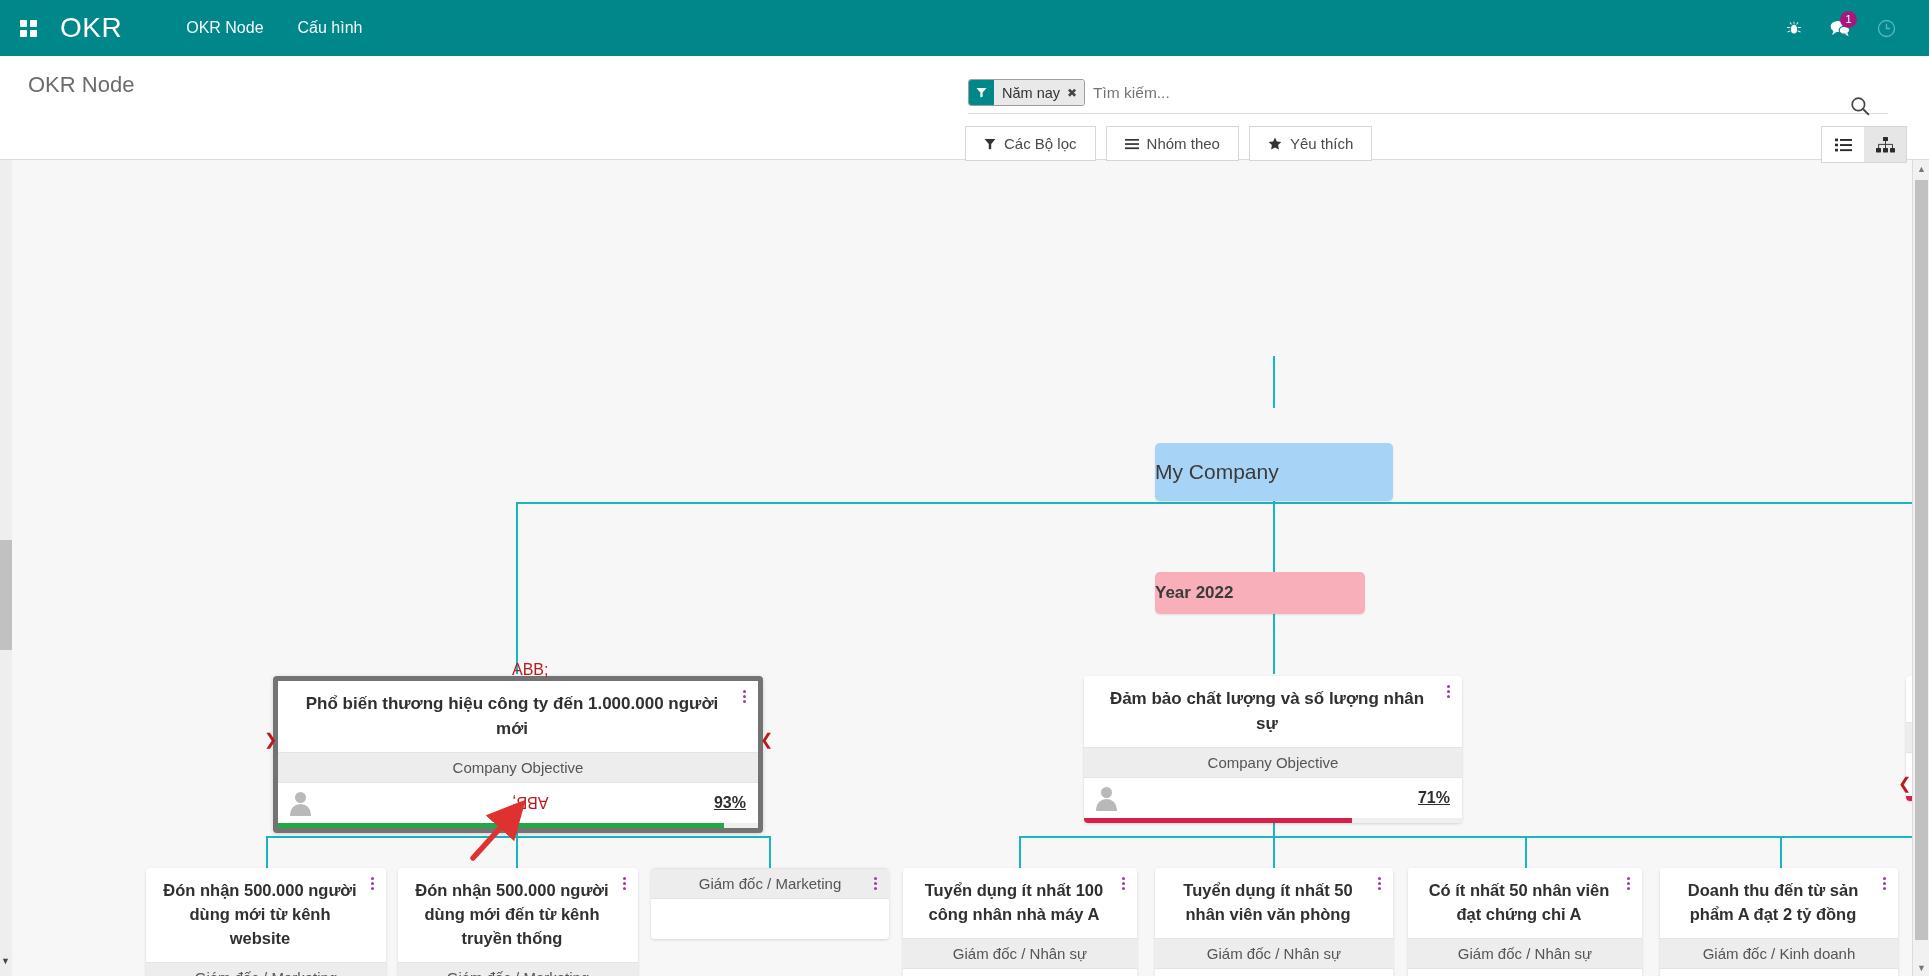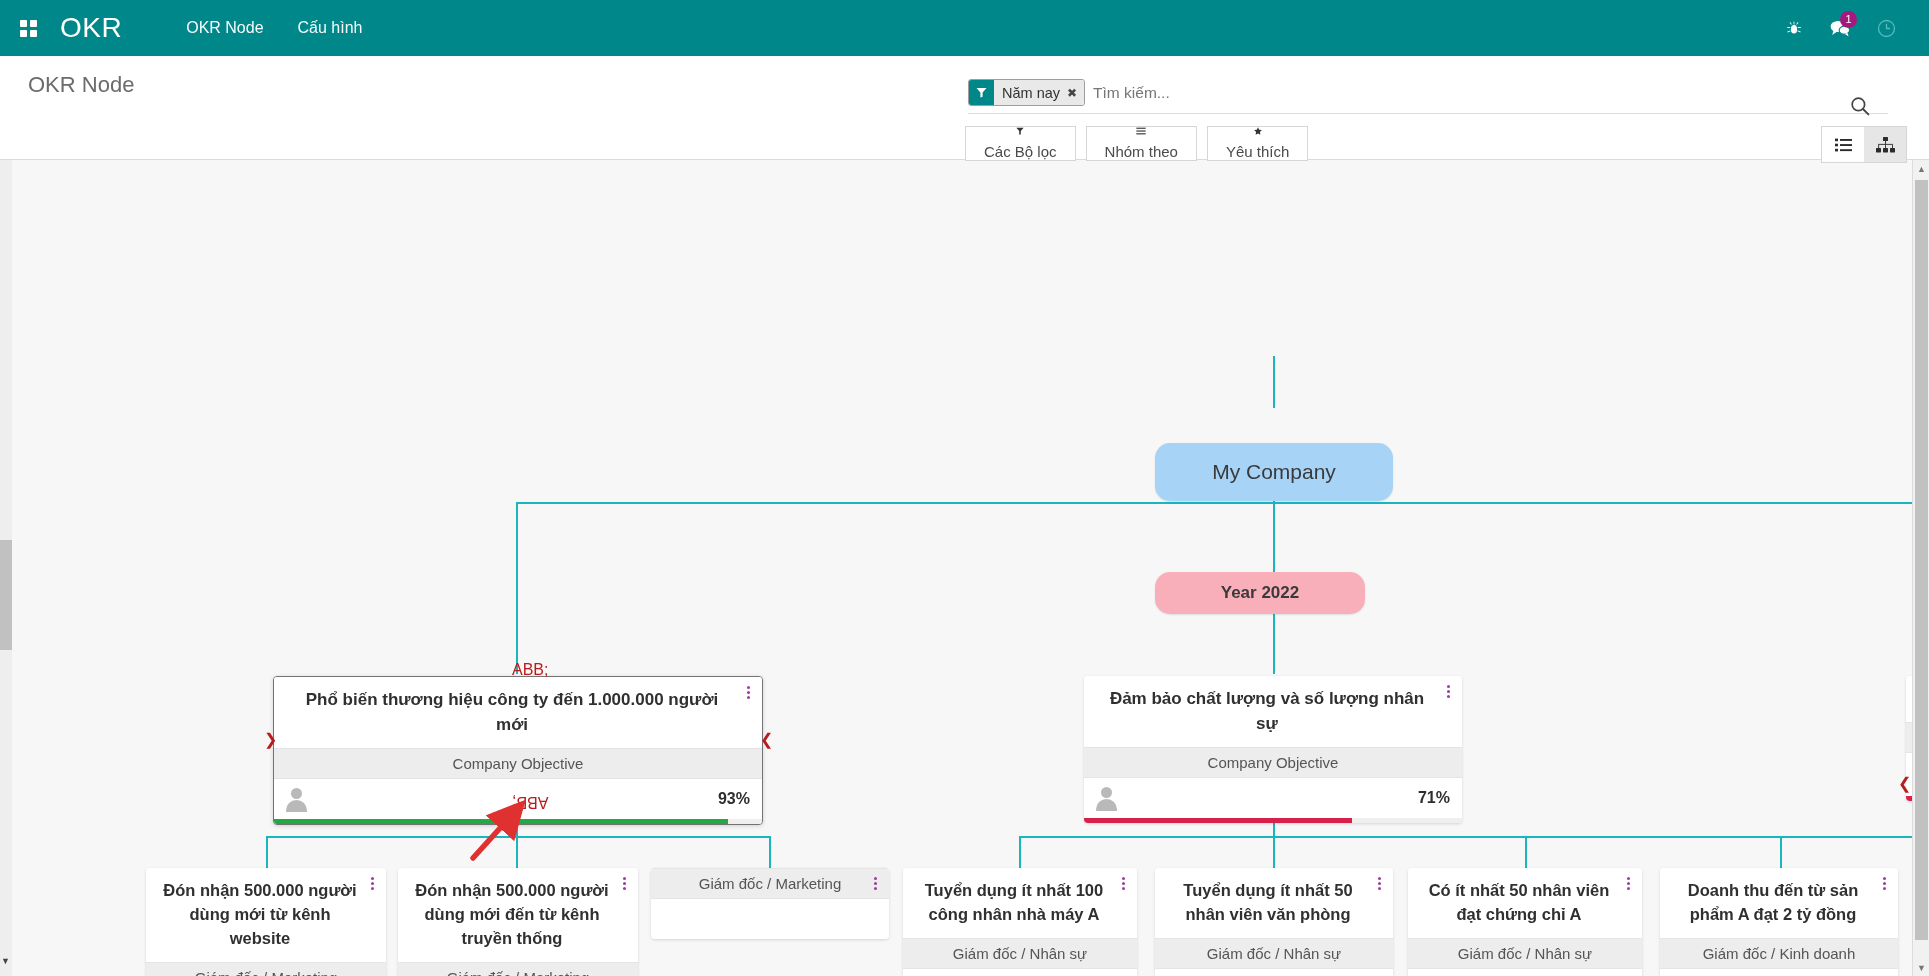--- a/index.html
+++ b/index.html
@@ -80,71 +80,71 @@
   }
   .search-glass{
     position:absolute; right:18px; top:24px; color:#555; cursor:pointer;
   }
   .btnrow{
     position:absolute; left:965px; top:70px; display:flex; gap:0px;
   }
   .cbtn{
     height:35px; border:1px solid #d6d6d6; background:#fff; color:#4a4a4a;
     font-size:15px; padding:0 18px; display:flex; align-items:center; gap:8px;
-    cursor:pointer; font-family:"Liberation Sans", sans-serif; margin-right:10px;flex-direction:column;
+    cursor:pointer; font-family:"Liberation Sans", sans-serif; margin-right:10px;
   }
   .viewswitch{
     position:absolute; right:22px; top:70px; display:flex; border:1px solid #d6d6d6; background:#fff;
   }
   .vbtn{
     width:42px; height:35px; display:flex; align-items:center; justify-content:center; cursor:pointer;
   }
   .vbtn.active{ background:#e6e6e6; }
 
   
   .chart-area{
     position:absolute; top:160px; left:0; width:1929px; height:816px;
     background:#F7F7F7; overflow:hidden;
   }
   .canvas{ position:absolute; left:0; top:0; width:1929px; height:816px; }
 
   .node{ position:absolute; }
 
   
   .pill{
-    border-radius:15px; display:flex; align-items:center; justify-content:center;
+    border-radius:5px; display:flex; align-items:center; justify-content:flex-start;
     box-shadow:0 1px 2px rgba(0,0,0,.10);
     font-size:21px; color:#3a3a3a; cursor:pointer;
   }
 
   
   .card{
     background:#fff; border-radius:4px; box-shadow:0 1px 3px rgba(0,0,0,.14);
     overflow:hidden; cursor:pointer; position:relative;
   }
-  .card.selected{ border:1px solid #737373; box-shadow:0 1px 4px rgba(0,0,0,.16); }
+  .card.selected{ border:5px solid #737373; box-shadow:0 1px 4px rgba(0,0,0,.16); }
   .card-title{
     position:relative; padding:11px 26px 11px 14px; font-size:16.5px; color:#303030;
     font-weight:700; text-align:center; line-height:1.45; background:#fff;
   }
   .card-title.lg{ font-size:17px; }
   .kebab{
     position:absolute; right:7px; top:9px; width:14px; display:flex; flex-direction:column;
     align-items:center; gap:2px; cursor:pointer;
   }
   .kebab i{ width:3px; height:3px; background:#9c3fa0; border-radius:50%; display:block; }
   .card-sub{
     background:#ededed; text-align:center; font-size:15px; color:#555; padding:6px 6px;
     border-top:1px solid #e4e4e4; border-bottom:1px solid #e4e4e4;
   }
   .card-foot{
     display:flex; align-items:center; justify-content:space-between;
     padding:7px 12px 8px 10px; background:#fff;
   }
-  .pct{ font-size:16px; font-weight:700; color:#2e2e2e; }
+  .pct{ font-size:16px; font-weight:700; color:#2e2e2e;text-decoration:underline; }
   .bar{ height:5px; width:100%; background:#efefef; position:relative; }
   .bar span{ display:block; height:100%; }
 
   
   .av{ width:25px; height:25px; position:relative; }
   .av .head{ position:absolute; width:11px; height:11px; border-radius:50%; left:7px; top:2px; }
   .av .body{ position:absolute; width:21px; height:12px; border-radius:11px 11px 0 0; left:2px; top:14px; }
   .av.grey .head, .av.grey .body{ background:#b9b9b9; }
   .av.brown::after{ content:""; position:absolute; width:10px; height:8px; border-radius:50%; background:#fff; left:7px; top:6px; }
   .av.crimson::after{ content:""; position:absolute; width:10px; height:8px; border-radius:50%; background:#fff; left:7px; top:6px; }

